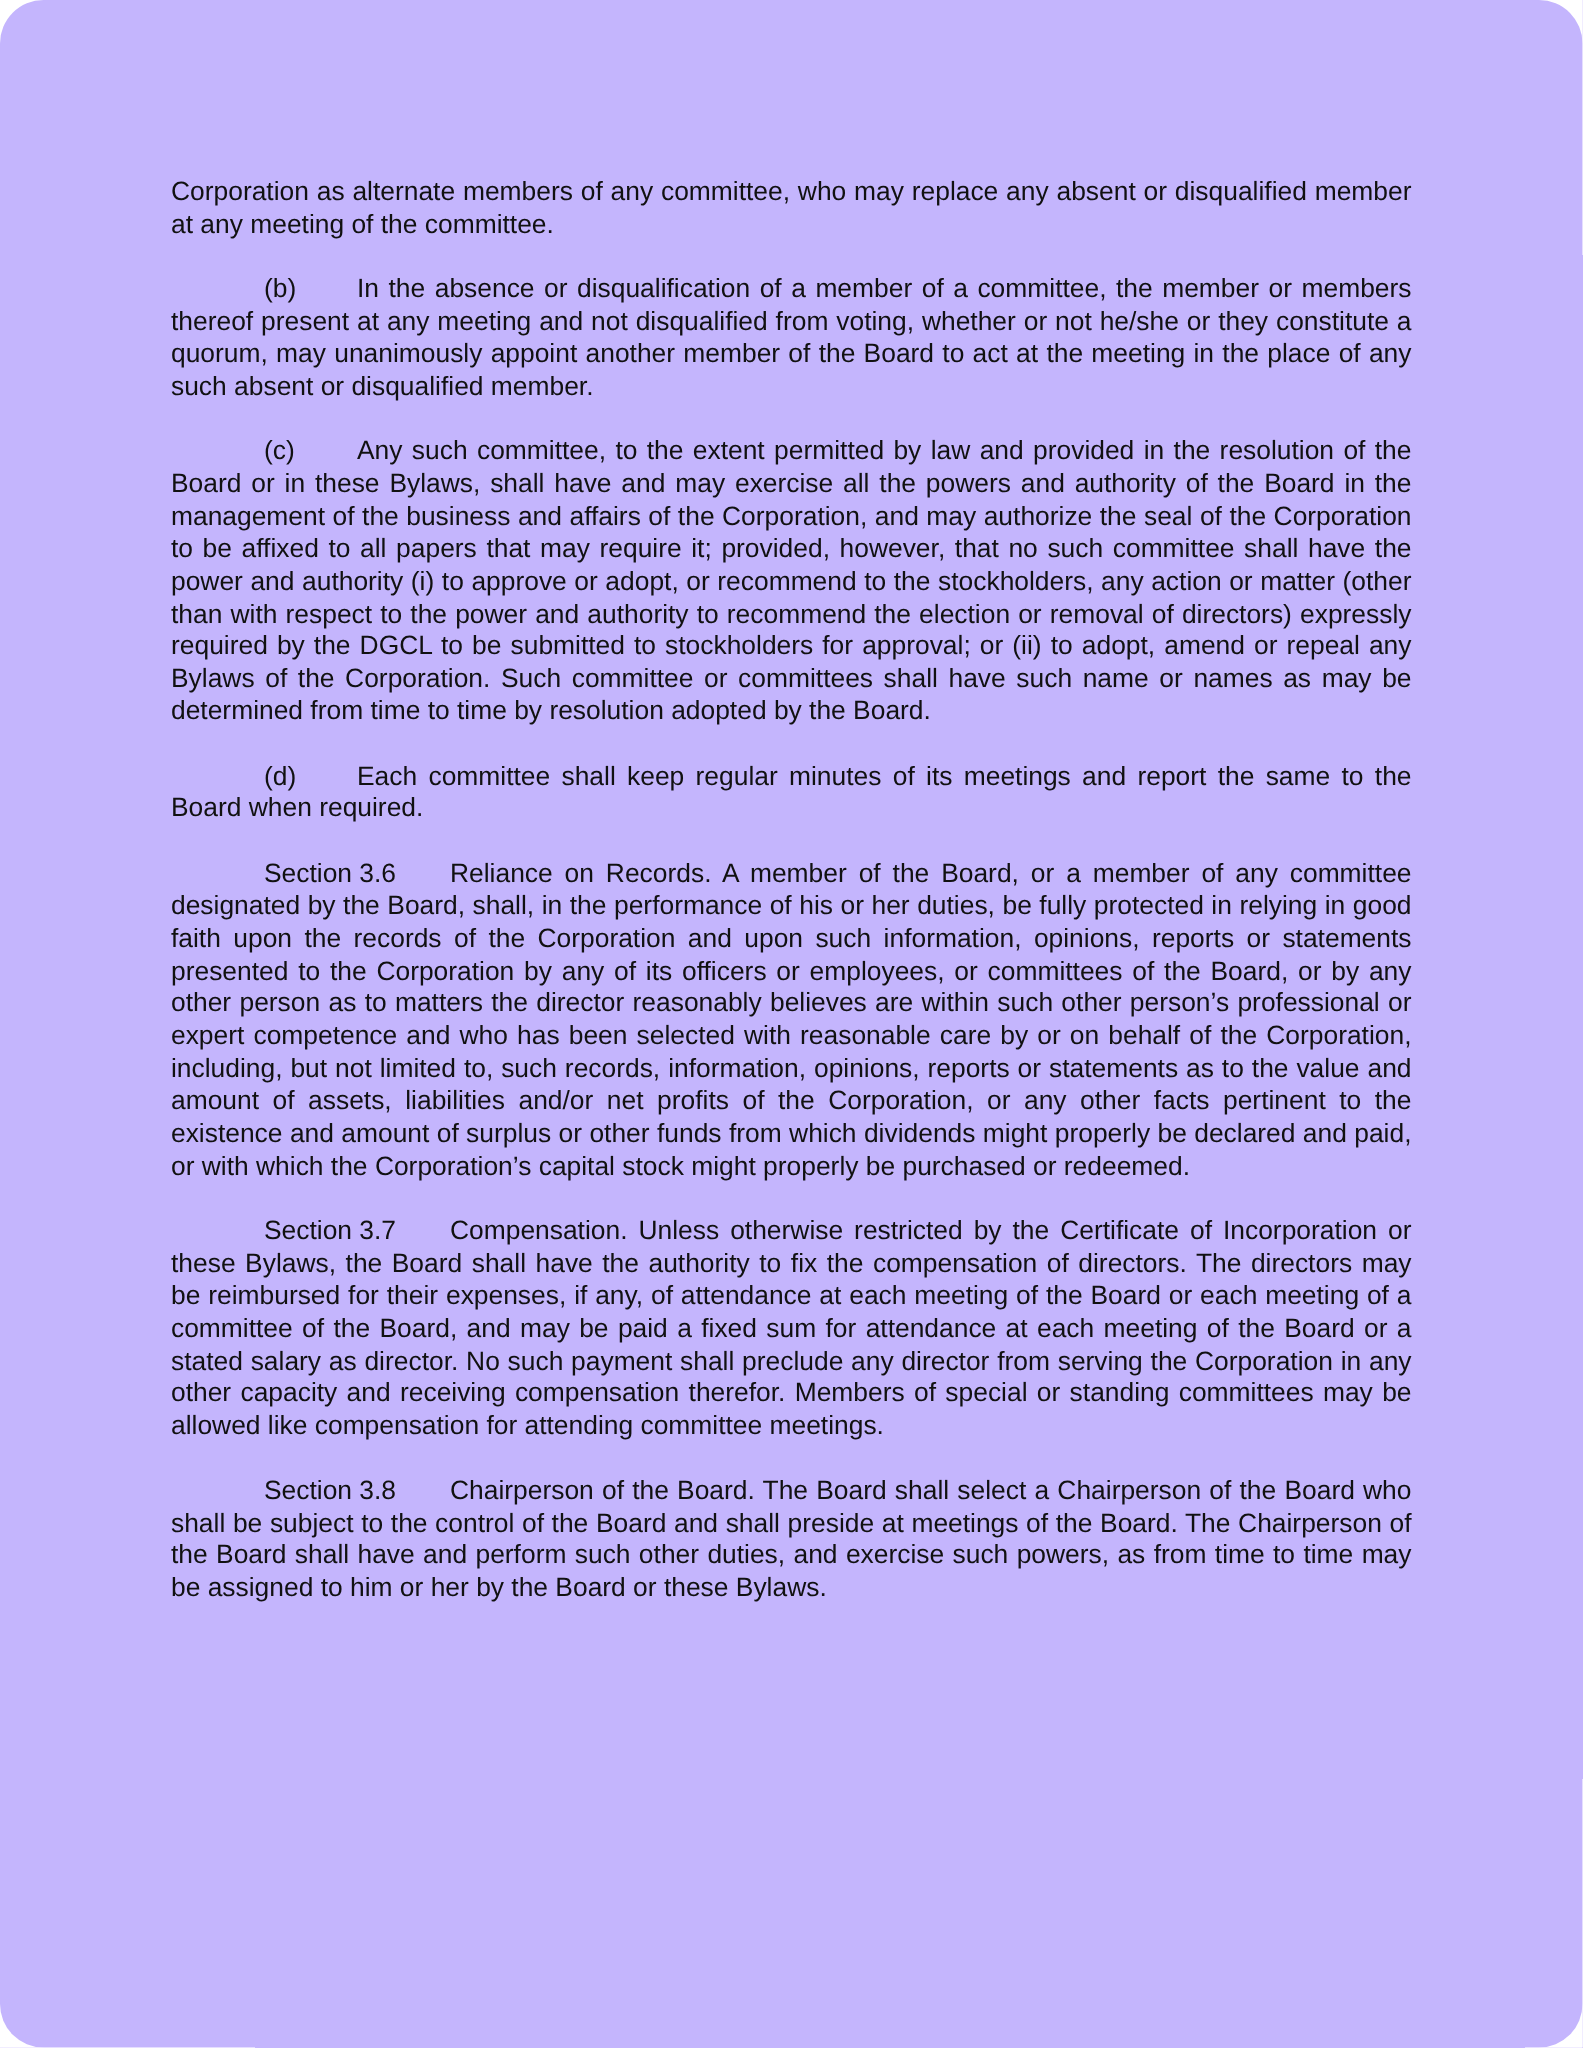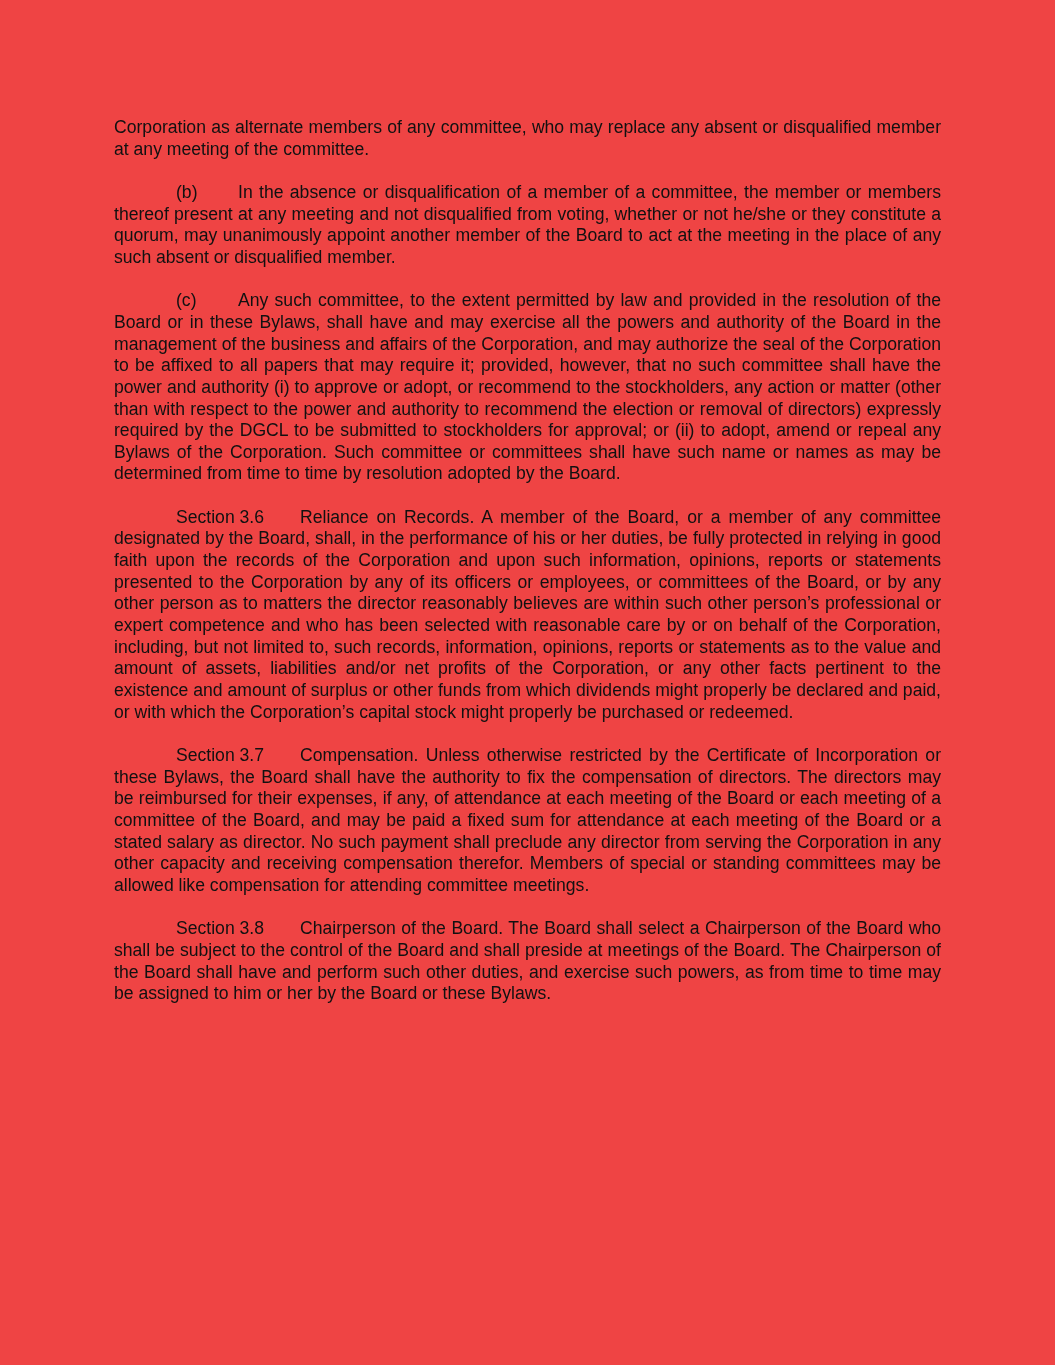--- a/index.html
+++ b/index.html
@@ -1,19 +1,19 @@
 <!DOCTYPE html>
 <html><head>
   <meta charset="utf-8">
   <style>
     html, body { margin: 0; padding: 0; background: #ffffff; }
     body { width: 1055px; height: 1365px; position: relative; overflow: hidden; }
     .page {
-      position: absolute; left: 0; top: 0; width: 1055px; height: 1365px; background: #ef4444;
-      font-family: "Liberation Sans", sans-serif; color: #111;
+      position: absolute; left: 0; top: 0; width: 1055px; height: 1365px; background: #c4b5fd;
+      font-family: "Liberation Sans", sans-serif; color: #111; border-radius: 29px;
     }
     .body-text {
       position: absolute; left: 114px; top: 117px; width: 827px;
       font-size: 17.6px; line-height: 21.65px; text-align: justify;
     }
     .para { margin: 0 0 21.65px 0; text-align: justify; }
     .ind { display: inline-block; width: 62px; }
     .label { display: inline-block; width: 62px; }
     .sec-label { display: inline-block; width: 124px; }
     .u { text-underline-offset: 2px; }
@@ -28,20 +28,21 @@
 
 <div class="page">
   <div class="body-text">
 
     <p class="para"><span>Corporation as alternate members of any committee, who may replace any absent or disqualified member at any meeting of the committee.</span></p>
 
     <p class="para"><span class="ind"></span><span class="label">(b)</span><span>In the absence or disqualification of a member of a committee, the member or members thereof present at any meeting and not disqualified from voting, whether or not he/she or they constitute a quorum, may unanimously appoint another member of the Board to act at the meeting in the place of any such absent or disqualified member.</span></p>
 
     <p class="para"><span class="ind"></span><span class="label">(c)</span><span>Any such committee, to the extent permitted by law and provided in the resolution of the Board or in these Bylaws, shall have and may exercise all the powers and authority of the Board in the management of the business and affairs of the Corporation, and may authorize the seal of the Corporation to be affixed to all papers that may require it; </span><span class="u">provided</span><span>, </span><span class="u">however</span><span>, that no such committee shall have the power and authority (i) to approve or adopt, or recommend to the stockholders, any action or matter (other than with respect to the power and authority to recommend the election or removal of directors) expressly required by the DGCL to be submitted to stockholders for approval; or (ii) to adopt, amend or repeal any Bylaws of the Corporation.  Such committee or committees shall have such name or names as may be determined from time to time by resolution adopted by the Board.</span></p>
 
+    <p class="para"><span class="ind"></span><span class="label">(d)</span><span>Each committee shall keep regular minutes of its meetings and report the same to the Board when required.</span></p>
 
     <p class="para"><span class="ind"></span><span class="sec-label">Section 3.6</span><span class="u">Reliance on Records</span><span>.  A member of the Board, or a member of any committee designated by the Board, shall, in the performance of his or her duties, be fully protected in relying in good faith upon the records of the Corporation and upon such information, opinions, reports or statements presented to the Corporation by any of its officers or employees, or committees of the Board, or by any other person as to matters the director reasonably believes are within such other person’s professional or expert competence and who has been selected with reasonable care by or on behalf of the Corporation, including, but not limited to, such records, information, opinions, reports or statements as to the value and amount of assets, liabilities and/or net profits of the Corporation, or any other facts pertinent to the existence and amount of surplus or other funds from which dividends might properly be declared and paid, or with which the Corporation’s capital stock might properly be purchased or redeemed.</span></p>
 
     <p class="para"><span class="ind"></span><span class="sec-label">Section 3.7</span><span class="u">Compensation</span><span>.  Unless otherwise restricted by the Certificate of Incorporation or these Bylaws, the Board shall have the authority to fix the compensation of directors.  The directors may be reimbursed for their expenses, if any, of attendance at each meeting of the Board or each meeting of a committee of the Board, and may be paid a fixed sum for attendance at each meeting of the Board or a stated salary as director.  No such payment shall preclude any director from serving the Corporation in any other capacity and receiving compensation therefor.  Members of special or standing committees may be allowed like compensation for attending committee meetings.</span></p>
 
     <p class="para"><span class="ind"></span><span class="sec-label">Section 3.8</span><span class="u">Chairperson of the Board</span><span>.  The Board shall select a Chairperson of the Board who shall be subject to the control of the Board and shall preside at meetings of the Board.  The Chairperson of the Board shall have and perform such other duties, and exercise such powers, as from time to time may be assigned to him or her by the Board or these Bylaws.</span></p>
 
   </div>
 
 </div>

